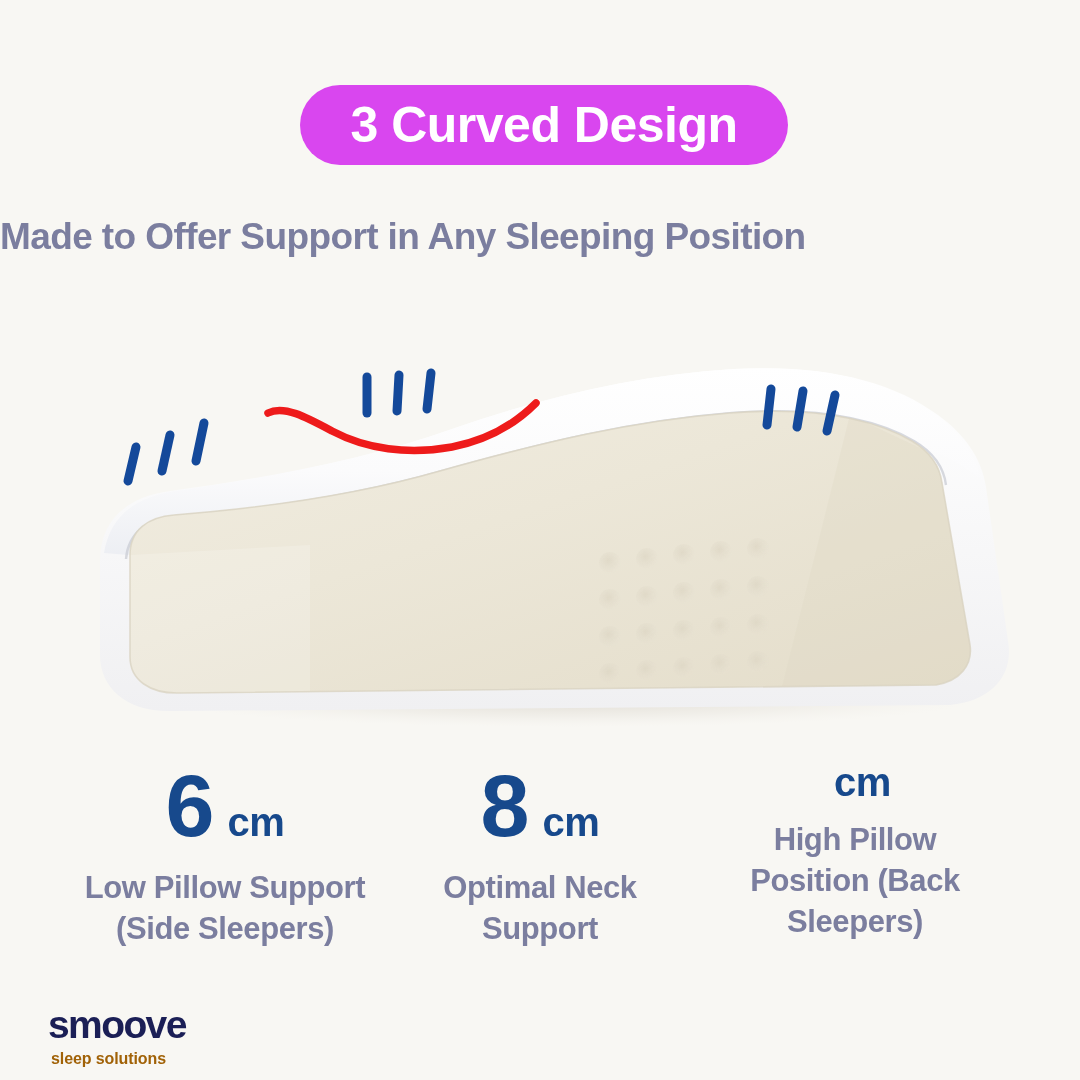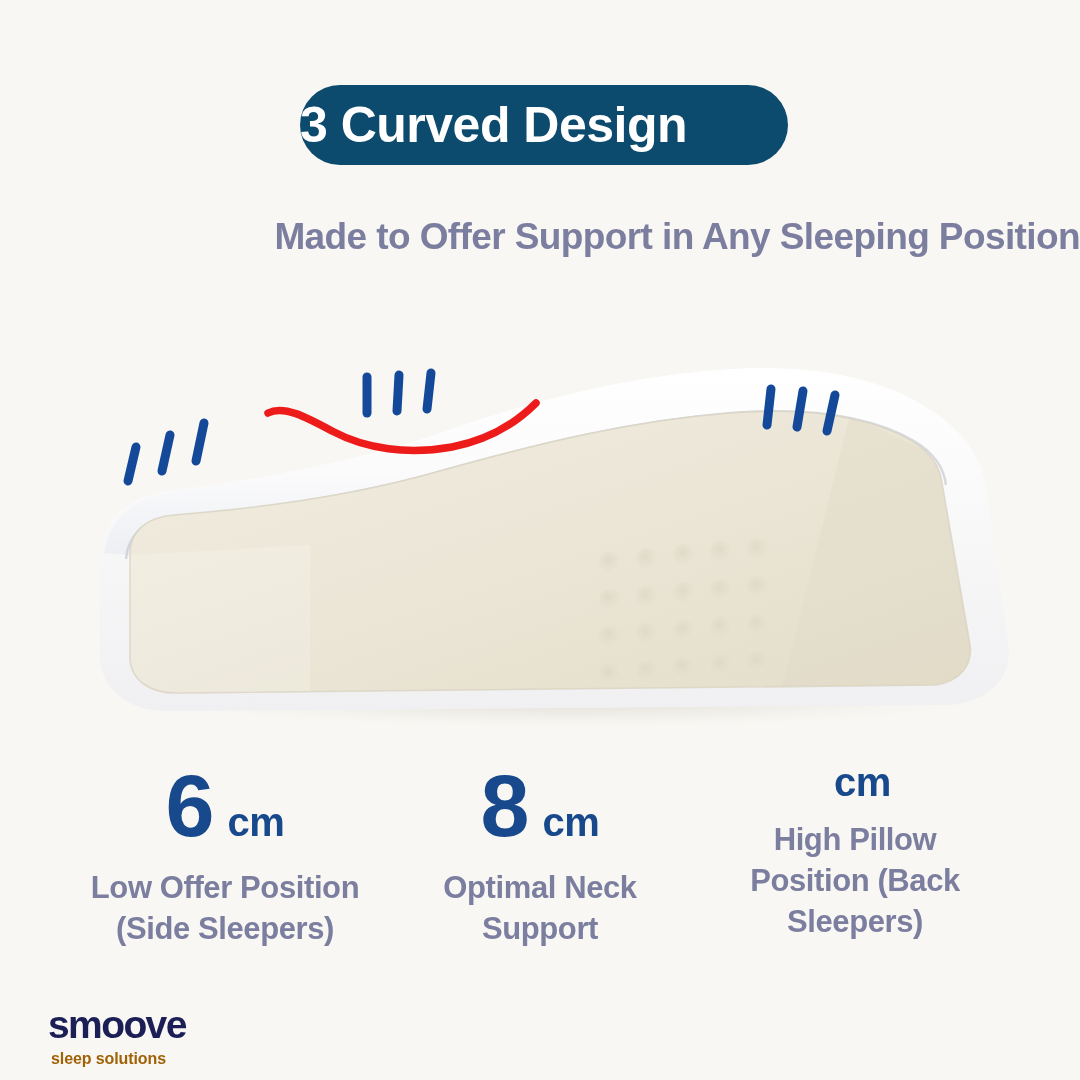--- a/index.html
+++ b/index.html
@@ -10,37 +10,37 @@
     position:relative;
     overflow:hidden;
   }
 
   #canvas { position:relative; width:1080px; height:1080px; }
 
   
   .title-badge{
     position:absolute; left:300px; top:85px;
     width:488px; height:80px;
-    background:#0c4a6e;
+    background:#d946ef;
     border-radius:40px;
-    display:flex; align-items:center; justify-content:flex-start;
+    display:flex; align-items:center; justify-content:center;
   }
   .title-badge .title-text{
     color:#ffffff;
     font-size:50px;
     font-weight:bold;
     letter-spacing:-0.5px;
     line-height:1;
     white-space:nowrap;
   }
 
   
   .subtitle{
     position:absolute; left:0; top:216px; width:1080px;
-    text-align:right;
+    text-align:left;
     color:#7b7e9f;
     font-size:37px;
     font-weight:bold;
     letter-spacing:-0.6px;
     white-space:nowrap;
   }
 
   
   .product-stage{
     position:absolute; left:70px; top:355px;
@@ -259,21 +259,21 @@
   </div>
 
   <div class="measures">
 
     <div class="measure-col col-1">
       <div class="measure-value-row">
         <span class="measure-number">6</span>
         <span class="measure-unit">cm</span>
       </div>
       <div class="measure-caption">
-        <span>Low Offer Position</span>
+        <span>Low Pillow Support</span>
         <span>(Side Sleepers)</span>
       </div>
     </div>
 
     <div class="measure-col col-2">
       <div class="measure-value-row">
         <span class="measure-number">8</span>
         <span class="measure-unit">cm</span>
       </div>
       <div class="measure-caption">

